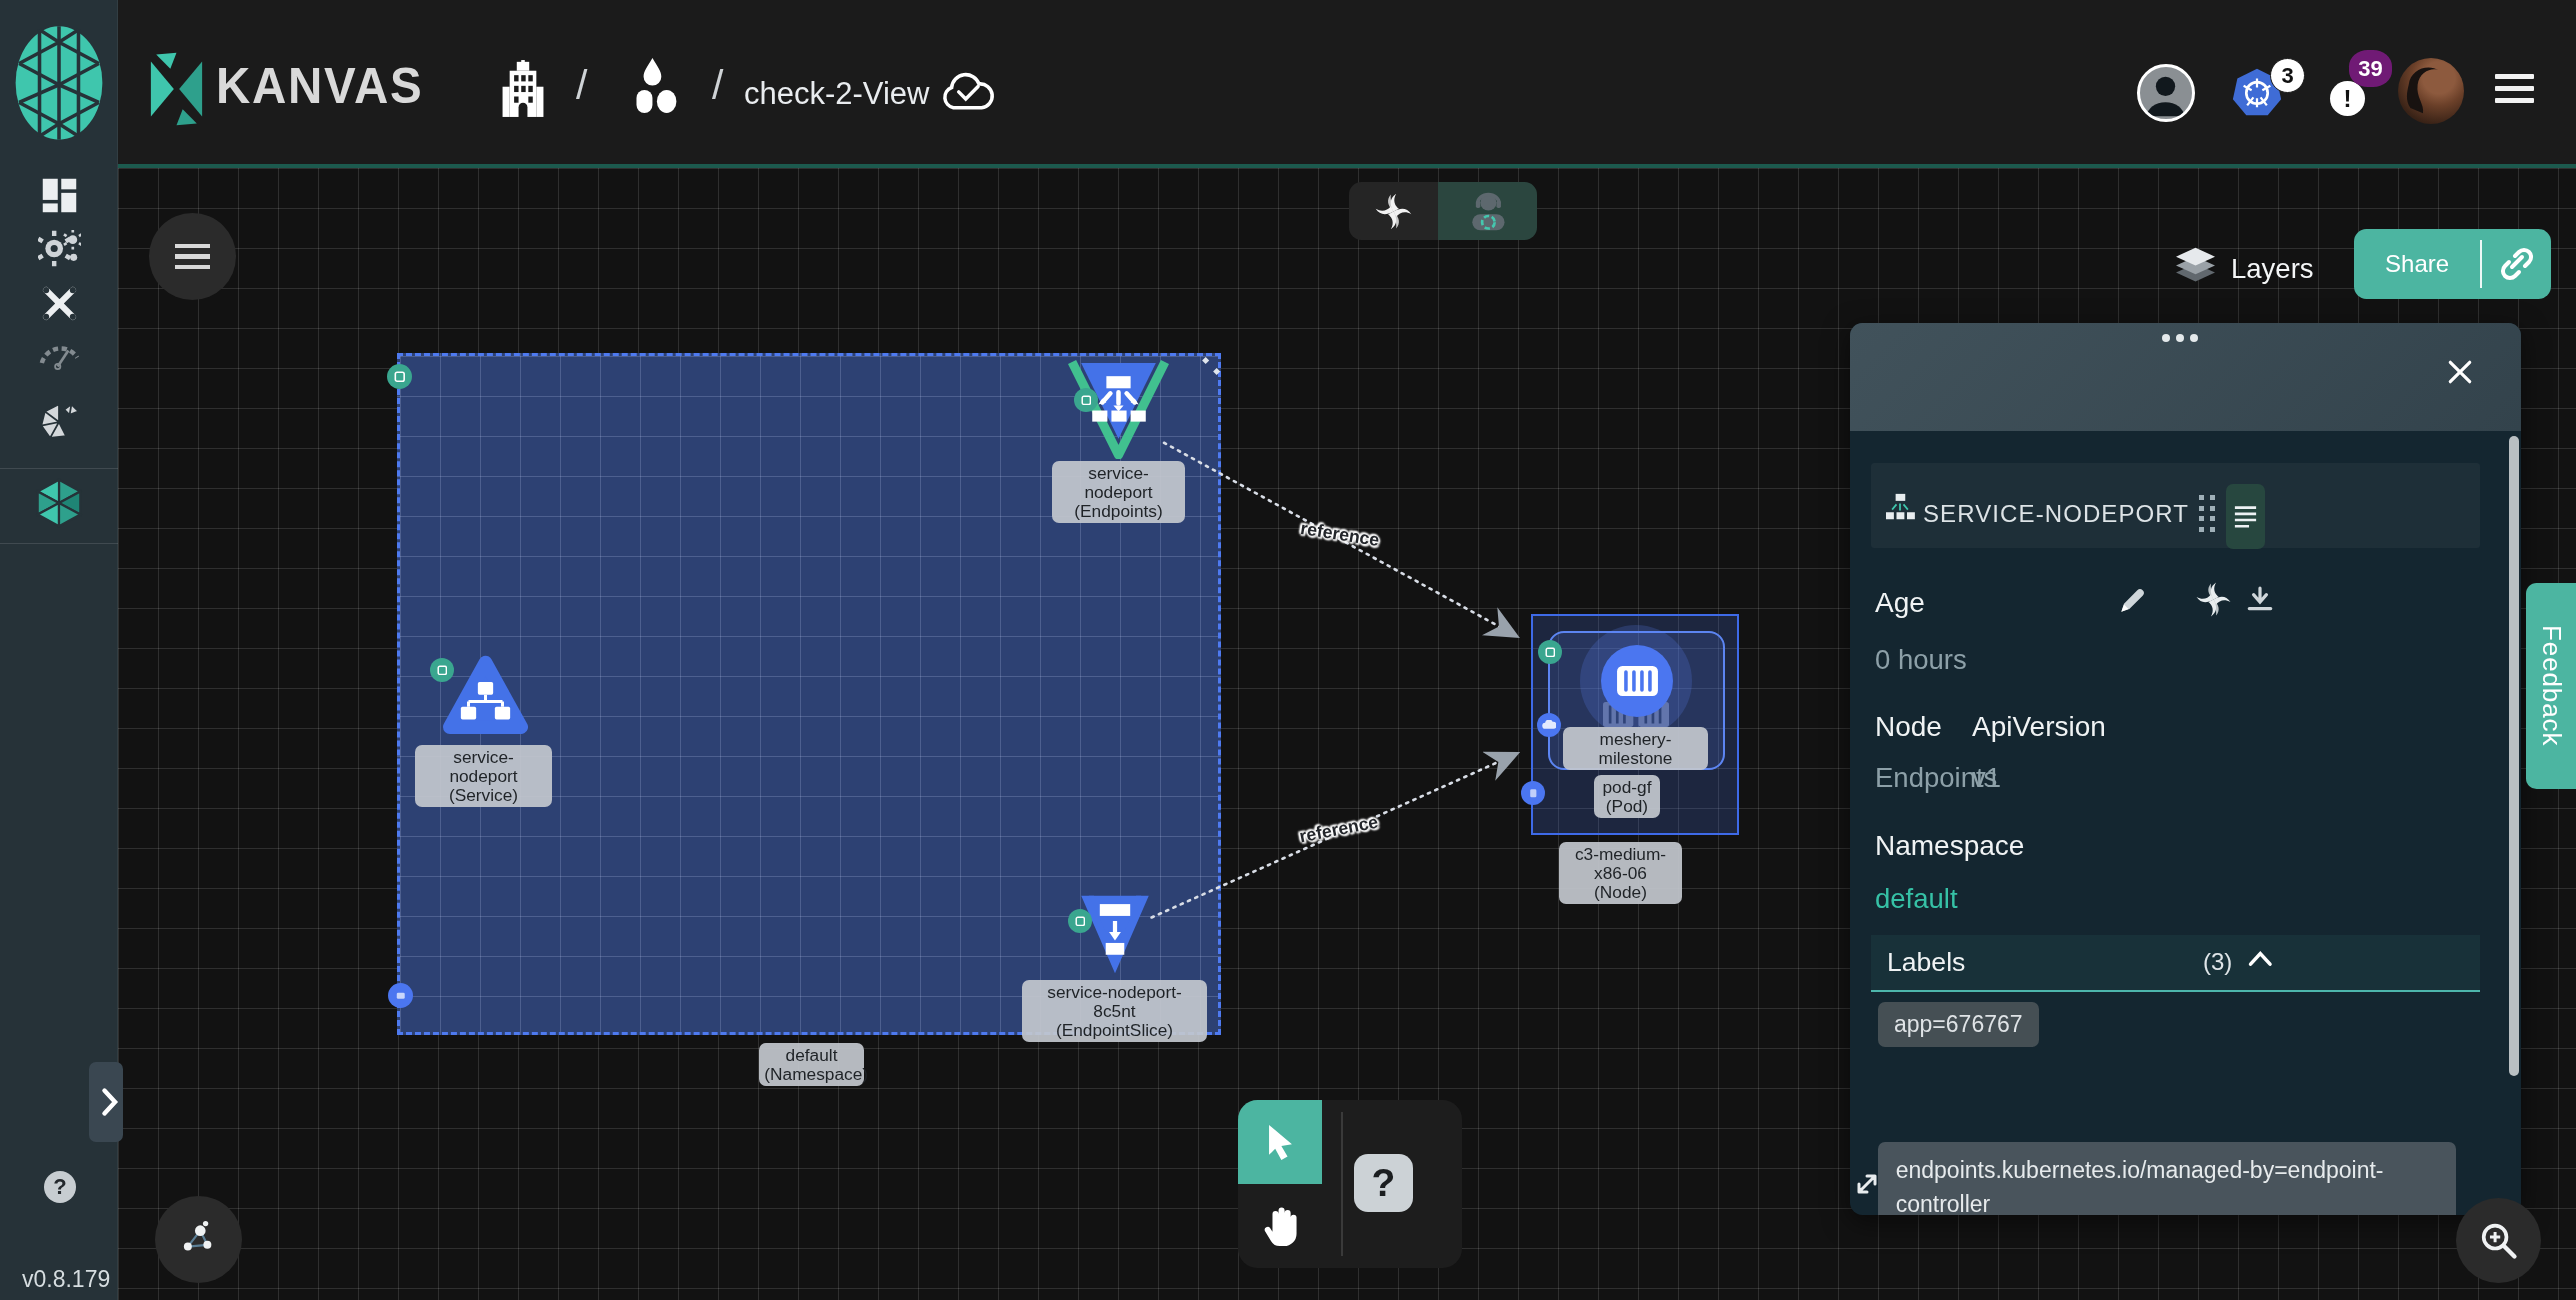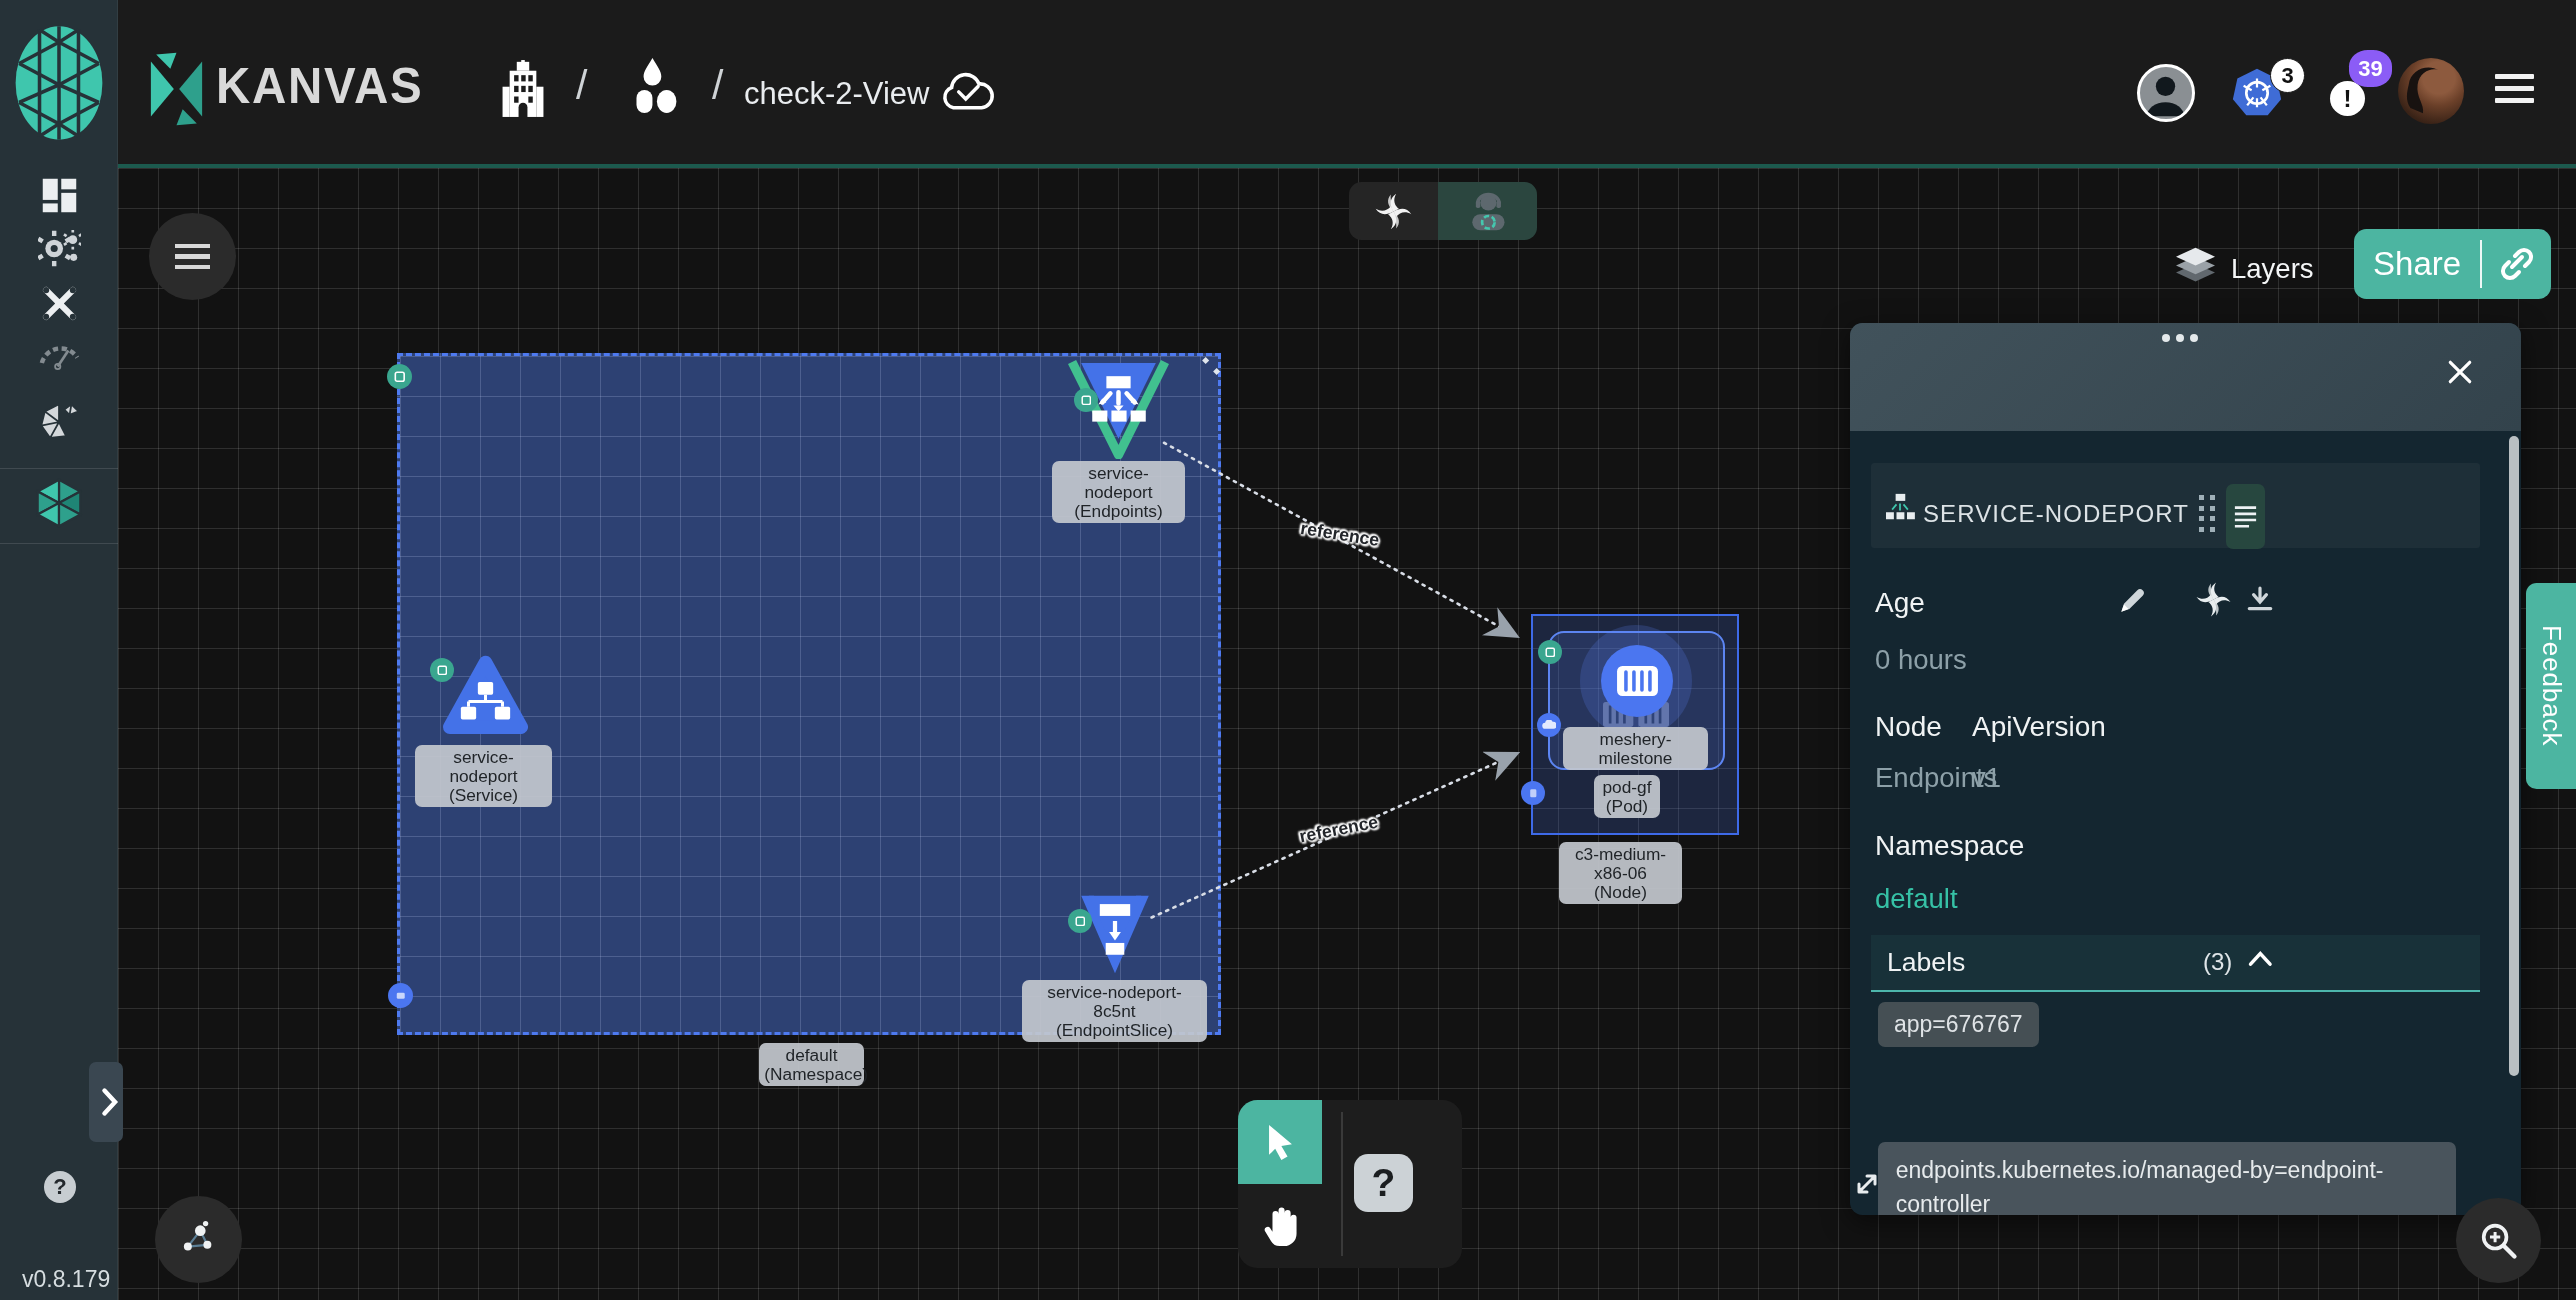--- a/index.html
+++ b/index.html
@@ -8,21 +8,21 @@
   #stage { position:relative; width:2576px; height:1300px; overflow:hidden; background:#121212; }
   .abs { position:absolute; }
 
   
   .header { left:0; top:0; width:2576px; height:164px; background:#1b1b1b; z-index:30; }
   .header-underline { left:118px; top:164px; width:2458px; height:4.4px; background:#1c5a4e; z-index:31; }
   .kanvas-text { font-size:50px; font-weight:800; color:#d9d9d9; letter-spacing:1.8px; transform:scaleX(.95); transform-origin:left; }
   .bc-slash { font-size:41px; font-weight:300; color:#cfd3d6; }
   .bc-title { font-size:31px; color:#e9ecef; font-weight:400; }
   .badge-white { background:#fff; color:#111; border-radius:50%; display:flex; align-items:center; justify-content:center; font-weight:700; }
-  .badge-red { background:#8b5cf6; color:#fff; border-radius:44%; display:flex; align-items:center; justify-content:center; font-weight:700; }
+  .badge-red { background:#701a75; color:#fff; border-radius:44%; display:flex; align-items:center; justify-content:center; font-weight:700; }
   .hamb span { display:block; width:39px; height:4.9px; background:#f2f2f2; margin-bottom:7px; border-radius:0.9px; }
 
   
   .sidebar { left:0; top:0; width:118px; height:1300px; background:#263238; z-index:32; border-right:0.9px solid rgba(255,255,255,.06); }
   .side-div { width:118px; height:0.9px; background:rgba(255,255,255,.12); }
   .side-icn { width:118px; display:flex; justify-content:center; }
   .side-tab { left:89px; top:1062px; width:34px; height:80px; background:#3a4751; border-radius:7px; z-index:33; display:flex; align-items:center; justify-content:flex-end; padding-right:3.5px; }
   .version { font-size:23px; color:#d6dde0;margin-top:28px; }
 
   
@@ -39,21 +39,21 @@
   .badge { border-radius:50%; display:flex; align-items:center; justify-content:center; z-index:7; }
   .badge-teal { background:#3aa68f; }
   .badge-blue { background:#4b76f0; }
   .edge-label { font-size:17.7px; font-weight:600; color:#23262b; z-index:6;
     text-shadow:-1.8px 0 1.8px #fff,1.8px 0 1.8px #fff,0 -1.8px 1.8px #fff,0 1.8px 1.8px #fff,-1.8px -1.8px 1.8px #fff,1.8px 1.8px 1.8px #fff; }
   .node-box { left:1531px; top:614px; width:208px; height:221px; border:2.7px solid #3e6ae8; background:rgba(77,121,246,0.20); z-index:3; }
   .pod-box { left:1548px; top:631px; width:177px; height:139px; border:2.7px solid #5c85f2; border-radius:16px; background:rgba(96,134,255,0.16); z-index:4; }
   .toolbar-top { left:1349px; top:182px; width:188px; height:58px; border-radius:12.4px; overflow:hidden; display:flex; z-index:8; }
   .layers-label { font-size:27.5px; color:#f4f6f7; }
   .share-btn { left:2354px; top:229px; width:197px; height:70px; border-radius:12.4px; background:#4cb5a1; display:flex; align-items:center; z-index:8; }
-  .share-text { font-size:33px; color:#fff; }
+  .share-text { font-size:24px; color:#fff; }
   .tools { left:1238px; top:1100px; width:224px; height:168px; background:#1d1d1d; border-radius:19.5px; z-index:8; }
   .tool-teal { left:0; top:0; width:84px; height:84px; background:#4cb5a1; border-radius:19.5px 0 0 0; display:flex; align-items:center; justify-content:center; }
   .tool-hand { left:0; top:84px; width:84px; height:84px; display:flex; align-items:center; justify-content:center; }
   .tool-help { left:116px; top:54px; width:59px; height:58px; background:#ccd2d6; border-radius:14px; display:flex; align-items:center; justify-content:center; font-size:39px; font-weight:700; color:#1b1e20; }
 
   
   .panel { left:1850px; top:323px; width:671px; height:892px; border-radius:12.4px; overflow:hidden; background:#142630; z-index:20; box-shadow:0 7px 26.6px rgba(0,0,0,.5); }
   .panel-head { left:0; top:0; width:671px; height:108px; background:linear-gradient(135deg,#41525b,#33434c); }
   .panel-dots { display:flex; gap:6.2px; }
   .panel-dots i { width:8px; height:8px; border-radius:50%; background:#e4e9eb; }

